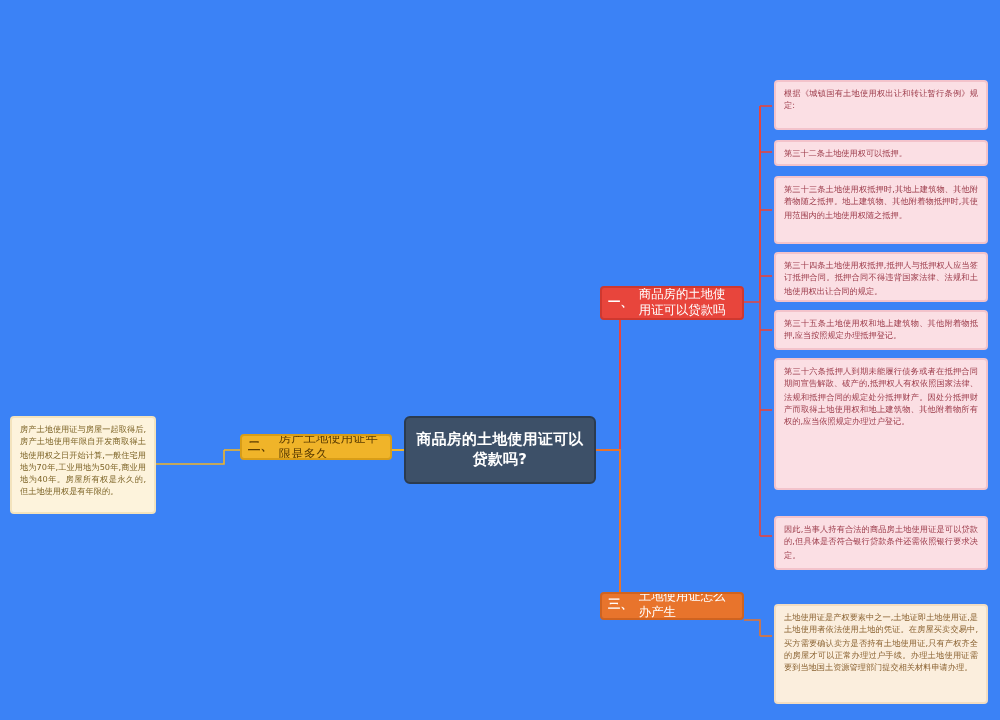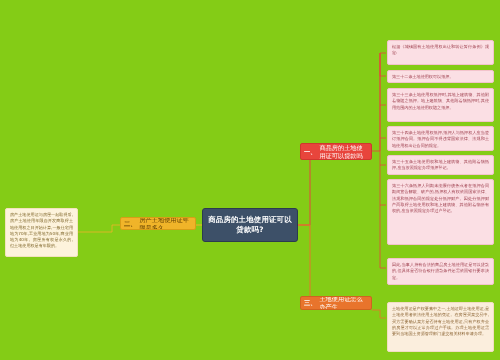--- a/index.html
+++ b/index.html
@@ -6,21 +6,21 @@
   html, body {
     margin: 0; padding: 0;
     width: 500px; height: 360px;
     background: #ffffff;
     font-family: "DejaVu Sans", "Liberation Sans", sans-serif;
     overflow: hidden;
   }
   #canvas {
     position: relative;
     width: 500px; height: 360px;
-    background: #84cc16;
+    background: #3b82f6;
   }
   svg.edges {
     position: absolute; left: 0; top: 0;
     width: 500px; height: 360px;
     pointer-events: none;
   }
 
   
   .root-node {
     position: absolute;

